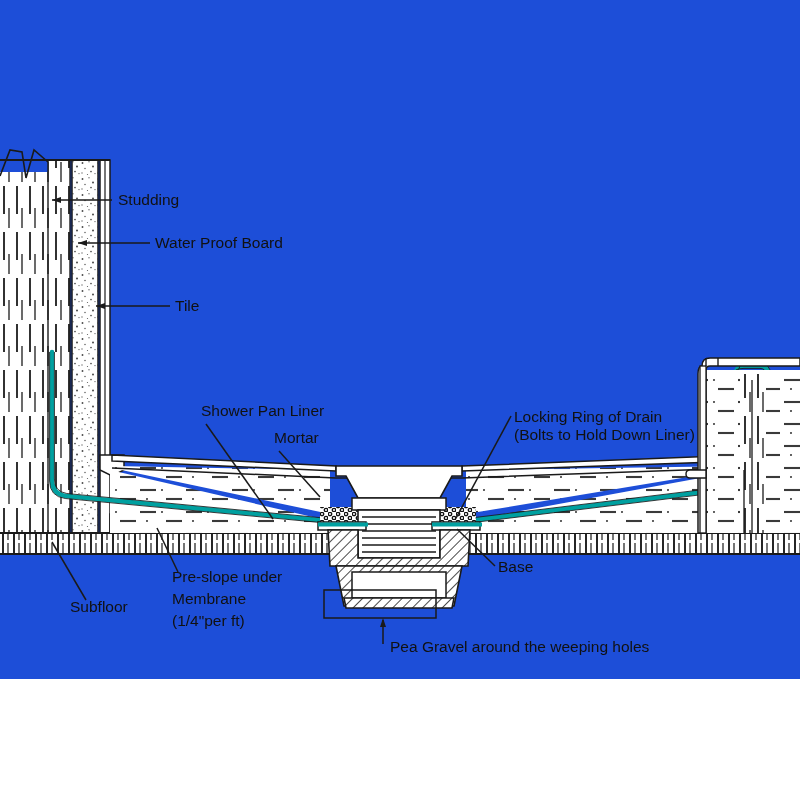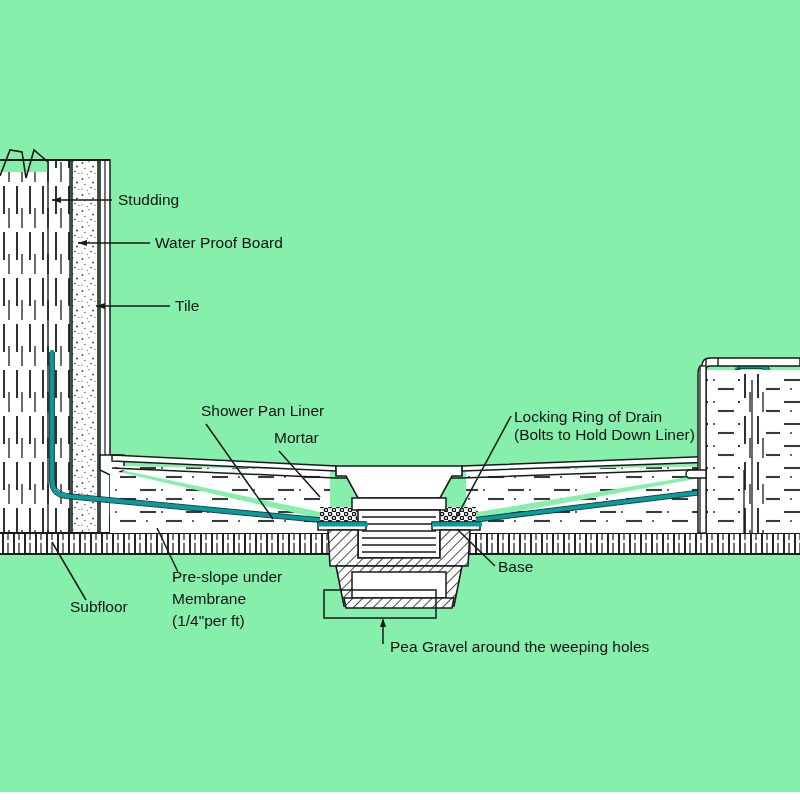--- a/index.html
+++ b/index.html
@@ -1,18 +1,18 @@
 <!DOCTYPE html>
 <html><head>
 <meta charset="utf-8">
 <style>
   html,body{margin:0;padding:0;background:#ffffff;}
   body{width:800px;height:800px;overflow:hidden;
        font-family:"Liberation Sans",sans-serif;}
-  #stage{position:relative;width:800px;height:792px;background:#86efac;}
+  #stage{position:relative;width:800px;height:679px;background:#1d4ed8;}
   svg#dwg{position:absolute;inset:0;width:800px;height:800px;display:block;}
   text.lbl{font-family:"Liberation Sans",sans-serif;font-size:15.5px;fill:#111;}
 </style>
 </head>
 <body>
 
 <div id="stage">
 <svg id="dwg" viewBox="0 0 800 800">
   <defs>
 

